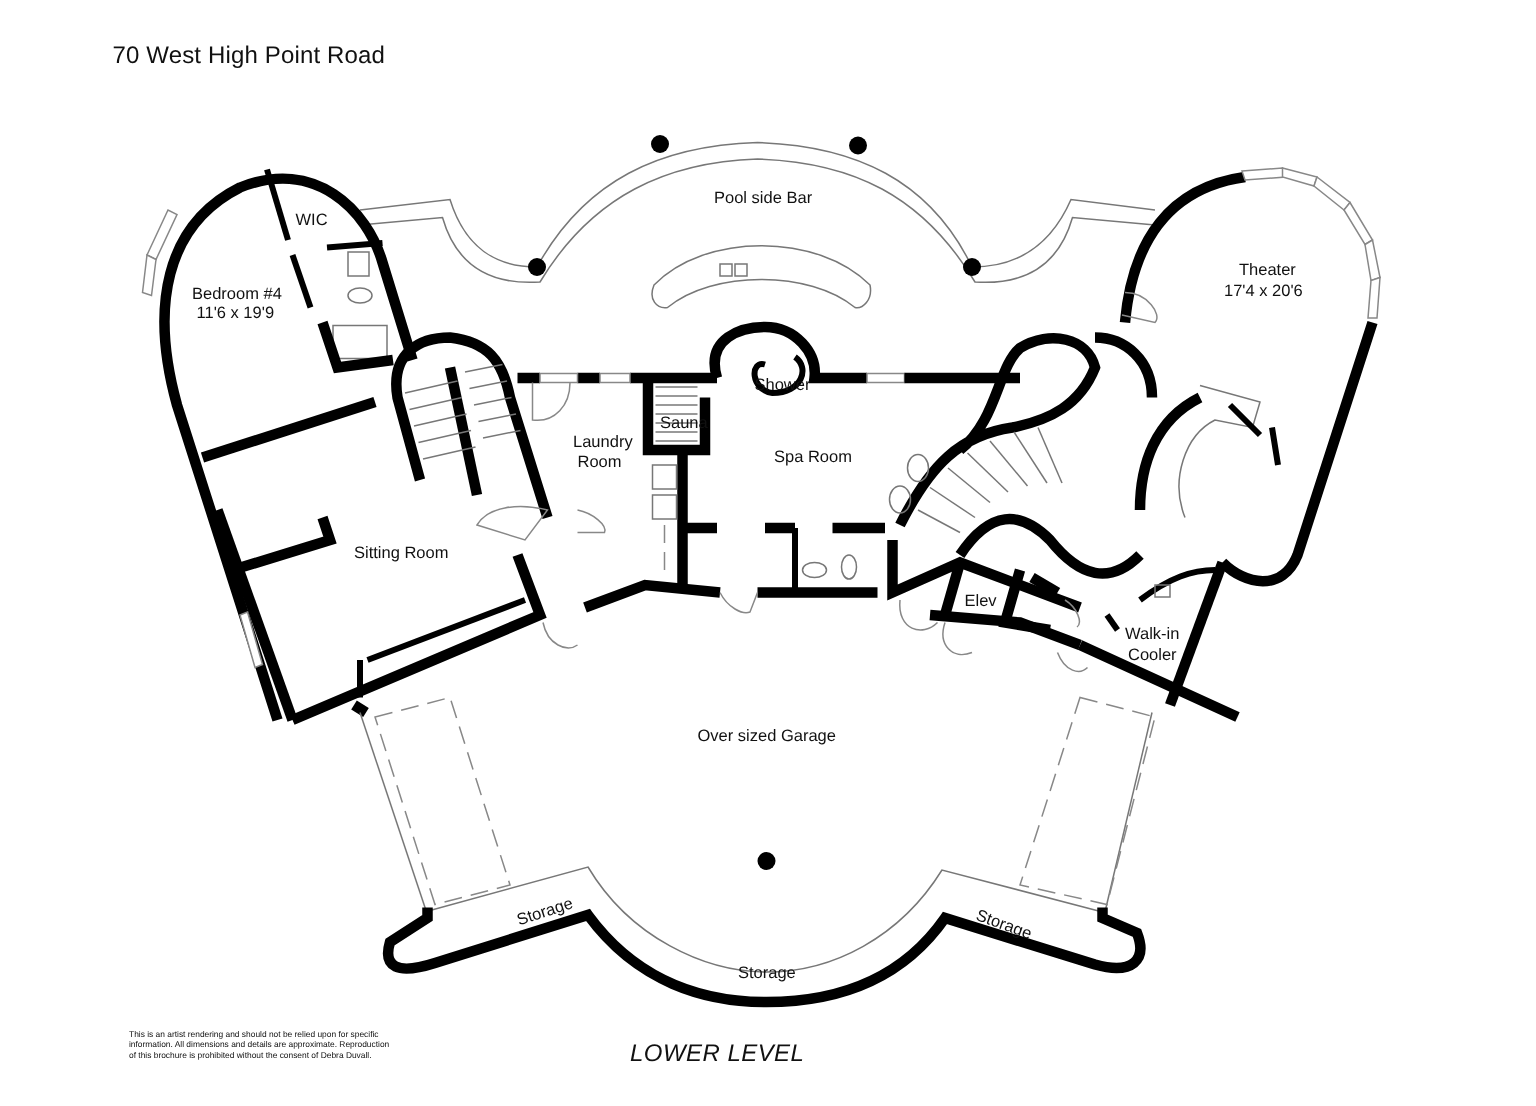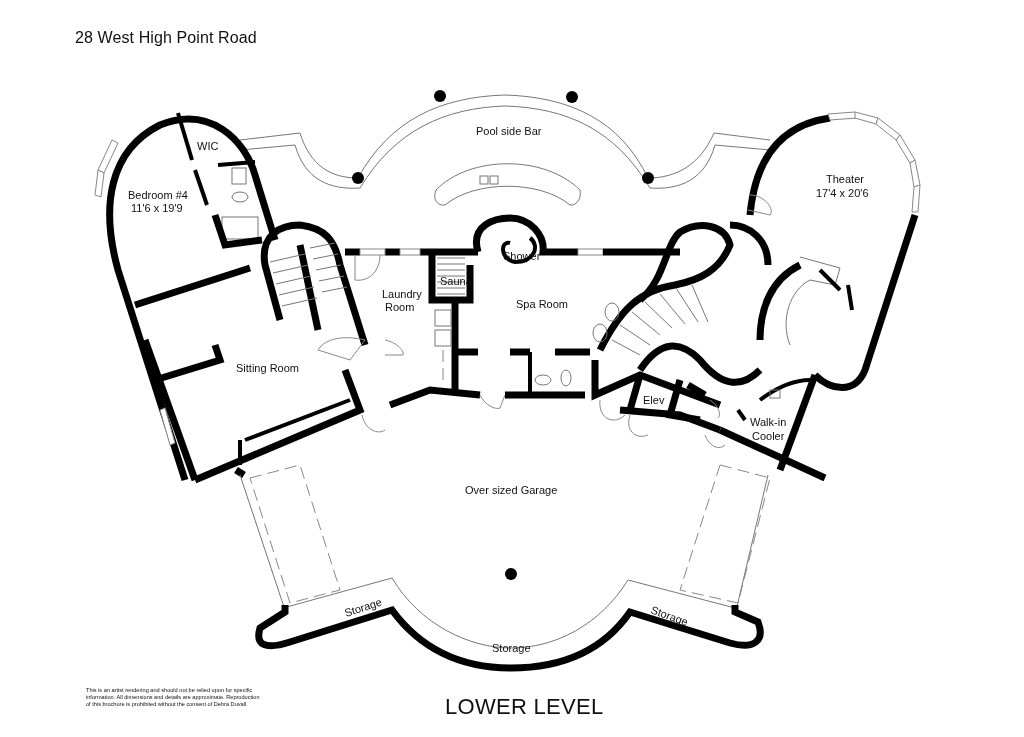--- a/index.html
+++ b/index.html
@@ -1,33 +1,33 @@
 <!DOCTYPE html>
 <html><head>
 <meta charset="utf-8">
 <style>
   html, body { margin: 0; padding: 0; background: #ffffff; }
   body { width: 1024px; height: 737px; position: relative; overflow: hidden;
          font-family: "Liberation Sans", sans-serif; color: #111; }
   .page-title { position: absolute; left: 75px; top: 29px; font-size: 16px; letter-spacing: 0.1px; }
-  .level-title { position: absolute; left: 445px; top: 694px; font-size: 22px; letter-spacing: 0.3px; }
+  .level-title { position: absolute; left: 420px; top: 694px; font-size: 16px; letter-spacing: 0.3px; font-style: italic; }
   .disclaimer { position: absolute; left: 86px; top: 687px; width: 175px; font-size: 5.6px; line-height: 7px; }
   svg.plan { position: absolute; left: 0; top: 0; }
   .wall { fill: none; stroke: #000; stroke-width: 7; stroke-linecap: butt; stroke-linejoin: miter; }
   .wall-thin { fill: none; stroke: #000; stroke-width: 4; }
   .line { fill: none; stroke: #777; stroke-width: 1; }
   .dash { fill: none; stroke: #888; stroke-width: 1; stroke-dasharray: 12 6; }
   .door { fill: none; stroke: #888; stroke-width: 1; }
   .win { fill: #fff; stroke: #888; stroke-width: 1; }
   .lbl { font-family: "Liberation Sans", sans-serif; font-size: 11px; fill: #111; }
 </style>
 </head>
 <body>
 
-<div class="page-title">28 West High Point Road</div>
+<div class="page-title">70 West High Point Road</div>
 
 <svg class="plan" width="1024" height="737" viewBox="0 0 1024 737">
 
   <g>
     <path class="line" d="M240,140 L300,133 C310,165 330,178 358,178 C390,120 440,97 505,95 C570,97 620,120 648,178 C676,178 700,165 714,133 L770,140"></path>
     <path class="line" d="M240,150 L295,145 C305,180 330,190 360,188 C395,130 445,108 505,106 C568,108 615,130 650,188 C680,190 705,180 715,145 L770,150"></path>
     <circle cx="358" cy="178" r="6" fill="#000"></circle>
     <circle cx="440" cy="96" r="6" fill="#000"></circle>
     <circle cx="572" cy="97" r="6" fill="#000"></circle>
     <circle cx="648" cy="178" r="6" fill="#000"></circle>

